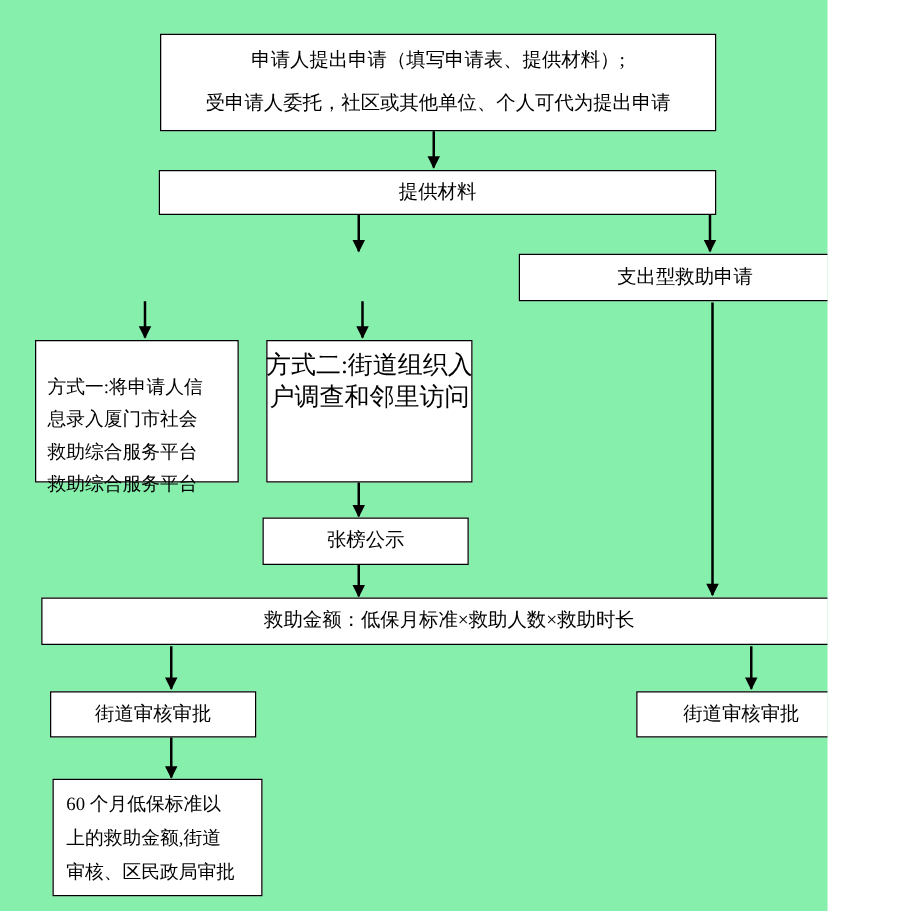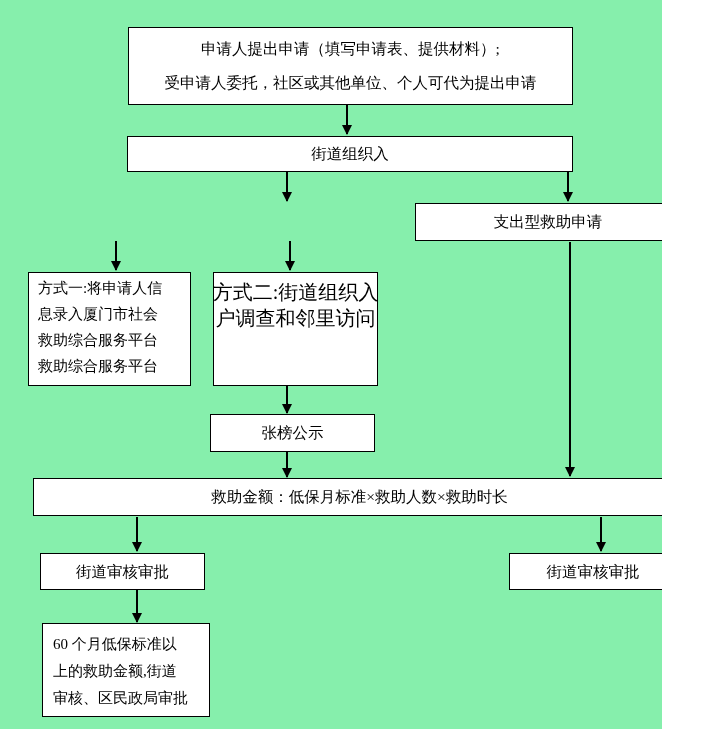--- a/index.html
+++ b/index.html
@@ -48,21 +48,21 @@
     border-top: 10px solid #000000;
   }
   
   #box-apply          { left: 128px; top: 27px;  width: 445px; height: 78px; justify-content: center; }
   #box-apply .line    { line-height: 34px; }
   #box-street-accept  { left: 127px; top: 136px; width: 446px; height: 36px; }
   #box-expenditure    { left: 33px;  top: 203px; width: 345px; height: 38px; }
   #box-emergency      { left: 415px; top: 203px; width: 266px; height: 38px; }
   #box-method1        { left: 28px;  top: 272px; width: 163px; height: 114px;
                         align-items: flex-start; justify-content: flex-start;
-                        padding: 2px 4px 0 9px; text-align: left; font-size: 15px; }
+                        padding: 24px 4px 0 9px; text-align: left; font-size: 15px; }
   #box-method1 .line  { line-height: 26px; }
   #box-method2        { left: 213px; top: 272px; width: 165px; height: 114px;
                         justify-content: flex-start; padding-top: 6px; font-size: 20px; }
   #box-method2 .line  { line-height: 26px; }
   #box-publicity      { left: 210px; top: 414px; width: 165px; height: 38px; }
   #box-amount         { left: 33px;  top: 478px; width: 653px; height: 38px; justify-content: center; }
   #box-review-left    { left: 40px;  top: 553px; width: 165px; height: 37px; }
   #box-review-right   { left: 509px; top: 553px; width: 168px; height: 37px; }
   #box-final          { left: 42px;  top: 623px; width: 168px; height: 94px;
                         align-items: flex-start; justify-content: flex-start;
@@ -87,21 +87,21 @@
 <div id="canvas">
 
   <div class="box" id="box-apply">
     <div class="line">申请人提出申请（填写申请表、提供材料）;</div>
     <div class="line">受申请人委托，社区或其他单位、个人可代为提出申请</div>
   </div>
 
   <div class="arrow" id="arrow-apply-to-accept"></div>
 
   <div class="box" id="box-street-accept">
-    <div class="line">街道组织入</div>
+    <div class="line">提供材料</div>
   </div>
 
   <div class="arrow" id="arrow-accept-to-expenditure"></div>
   <div class="arrow" id="arrow-accept-to-emergency"></div>
 
 
   <div class="box" id="box-emergency">
     <div class="line">支出型救助申请</div>
   </div>
 

